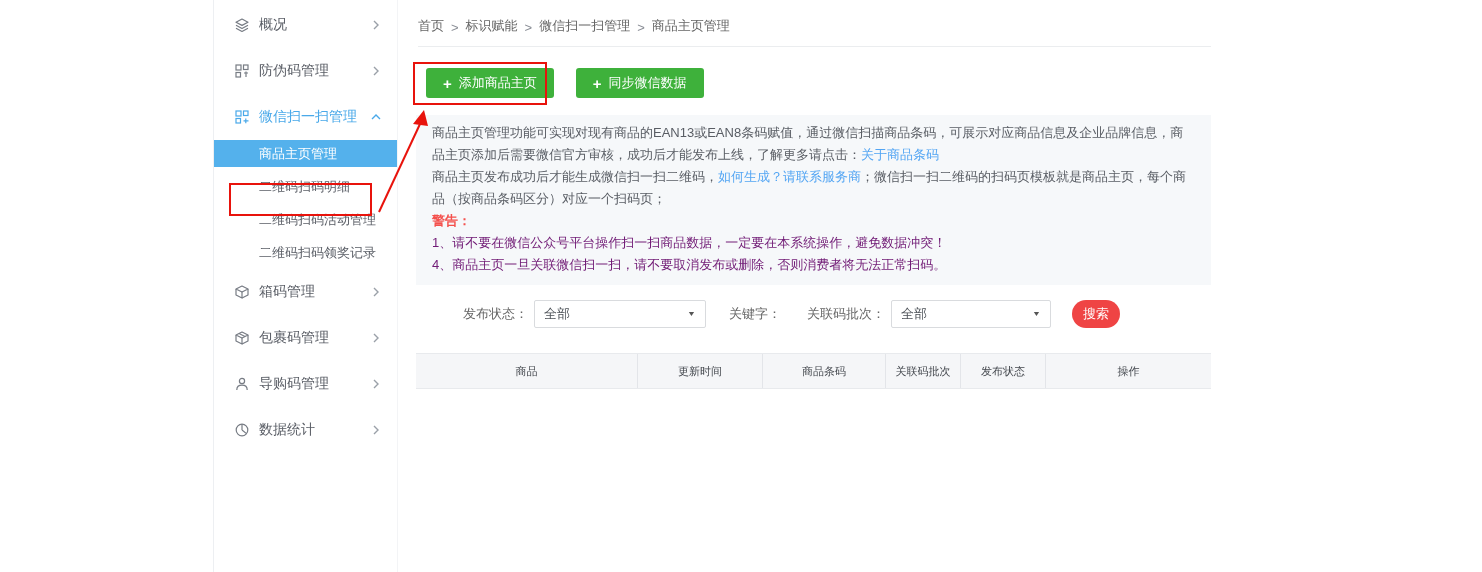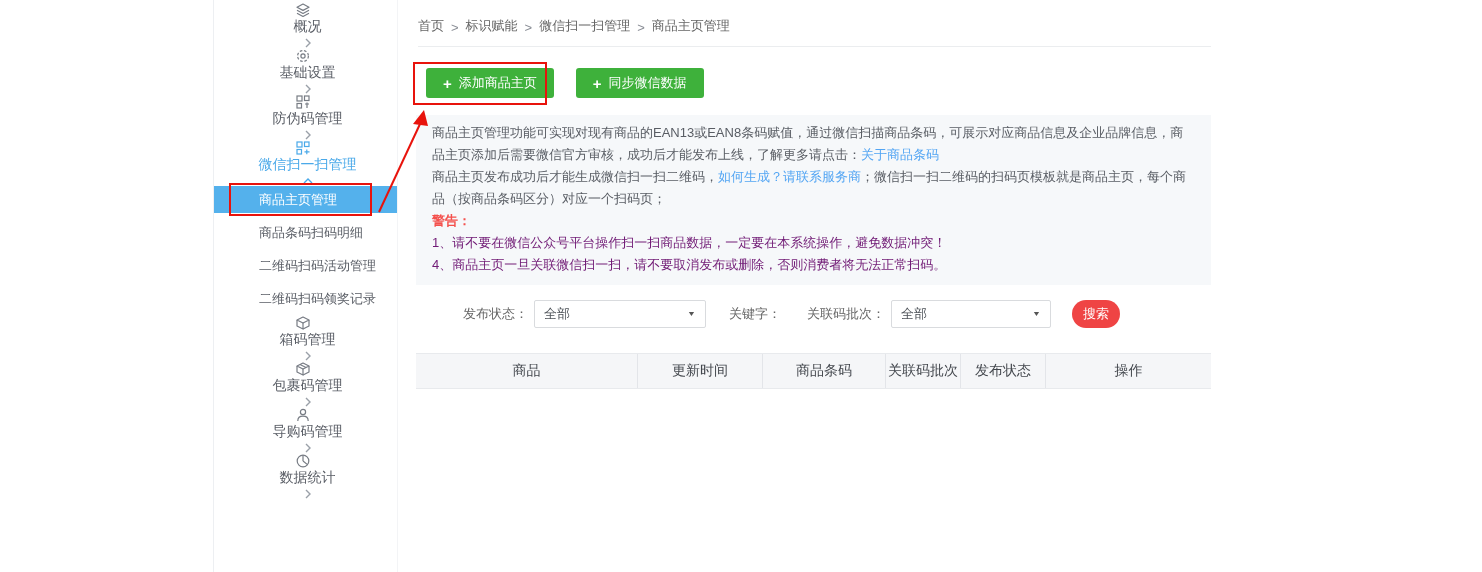--- a/index.html
+++ b/index.html
@@ -10,21 +10,21 @@
     color:#5a5e66; font-size:13px;
   }
   
   .sidebar {
     position:absolute; left:213px; top:0; width:185px; height:572px;
     background:#fff; border-left:1px solid #edeff2; border-right:1px solid #f3f4f6;
     padding-top:2px;
   }
   .nav-item {
     height:46px; display:flex; align-items:center; padding:0 16px 0 20px;
-    color:#5a5e66; font-size:14px; cursor:pointer;flex-direction:column;
+    color:#5a5e66; font-size:14px; cursor:pointer;
   }
   .nav-item .nav-icon { width:16px; height:16px; margin-right:9px; flex:0 0 16px; }
   .nav-item .nav-label { flex:1; white-space:nowrap; }
   .nav-item .nav-caret { width:10px; height:10px; flex:0 0 10px; }
   .nav-item.expanded { color:#4aa9e9; }
   .nav-icon svg, .nav-caret svg { display:block; }
   .submenu { }
   .submenu-item {
     height:33px; line-height:33px; padding-left:45px; font-size:13px;
     color:#5a5e66; cursor:pointer; white-space:nowrap;
@@ -79,21 +79,21 @@
     border:none; border-radius:14px; font-size:13px; font-family:inherit; cursor:pointer;
   }
   
   .table { position:absolute; left:0; top:353px; width:795px; }
   .thead {
     display:flex; height:36px; background:#f5f6f8;
     border-top:1px solid #e8eaed; border-bottom:1px solid #e8eaed;
   }
   .th {
     display:flex; align-items:center; justify-content:center;
-    font-size:14px; color:#43474d; border-right:1px solid #e3e5e9;
+    font-size:11px; color:#43474d; border-right:1px solid #e3e5e9;
   }
   .th:last-child { border-right:none; }
   
   .anno { position:absolute; border:2px solid #e8130c; pointer-events:none; background:transparent; }
   .anno-sidebar { left:229px; top:183px; width:143px; height:33px; }
   .anno-button  { left:413px; top:62px;  width:134px; height:43px; }
   .anno-arrow   { position:absolute; left:368px; top:104px; pointer-events:none; }
 </style>
 </head>
 <body>
@@ -111,34 +111,20 @@
           </svg>
       </span>
       <span class="nav-label">概况</span>
       <span class="nav-caret">
         <svg width="10" height="10" viewBox="0 0 10 10" fill="none" stroke="#9aa0a8" stroke-width="1.4">
             <polyline points="3,1 7,5 3,9"></polyline>
           </svg>
       </span>
     </div>
 
-    <div class="nav-item">
-      <span class="nav-icon">
-        <svg width="16" height="16" viewBox="0 0 16 16" fill="none" stroke="#777c84" stroke-width="1.2">
-            <circle cx="8" cy="8" r="5.4" stroke-dasharray="2.6 1.7"></circle>
-            <circle cx="8" cy="8" r="2.1"></circle>
-          </svg>
-      </span>
-      <span class="nav-label">基础设置</span>
-      <span class="nav-caret">
-        <svg width="10" height="10" viewBox="0 0 10 10" fill="none" stroke="#9aa0a8" stroke-width="1.4">
-            <polyline points="3,1 7,5 3,9"></polyline>
-          </svg>
-      </span>
-    </div>
 
     <div class="nav-item">
       <span class="nav-icon">
         <svg width="16" height="16" viewBox="0 0 16 16" fill="none" stroke="#777c84" stroke-width="1.2">
             <rect x="2" y="2" width="5" height="5"></rect>
             <rect x="9.5" y="2" width="4.5" height="4.5"></rect>
             <rect x="2" y="9.5" width="4.5" height="4.5"></rect>
             <path d="M10 10 h4 M12 8.5 v5.5"></path>
           </svg>
       </span>
@@ -162,21 +148,21 @@
       <span class="nav-label">微信扫一扫管理</span>
       <span class="nav-caret">
         <svg width="10" height="10" viewBox="0 0 10 10" fill="none" stroke="#4aa9e9" stroke-width="1.4">
             <polyline points="1,7 5,3 9,7"></polyline>
           </svg>
       </span>
     </div>
 
     <div class="submenu">
       <div class="submenu-item active">商品主页管理</div>
-      <div class="submenu-item">商品条码扫码明细</div>
+      <div class="submenu-item">二维码扫码明细</div>
       <div class="submenu-item">二维码扫码活动管理</div>
       <div class="submenu-item">二维码扫码领奖记录</div>
     </div>
 
     <div class="nav-item">
       <span class="nav-icon">
         <svg width="16" height="16" viewBox="0 0 16 16" fill="none" stroke="#777c84" stroke-width="1.2" stroke-linejoin="round">
             <path d="M2 5 L8 2 14 5 8 8 Z"></path>
             <path d="M2 5 V11 L8 14 V8"></path>
             <path d="M14 5 V11 L8 14"></path>

